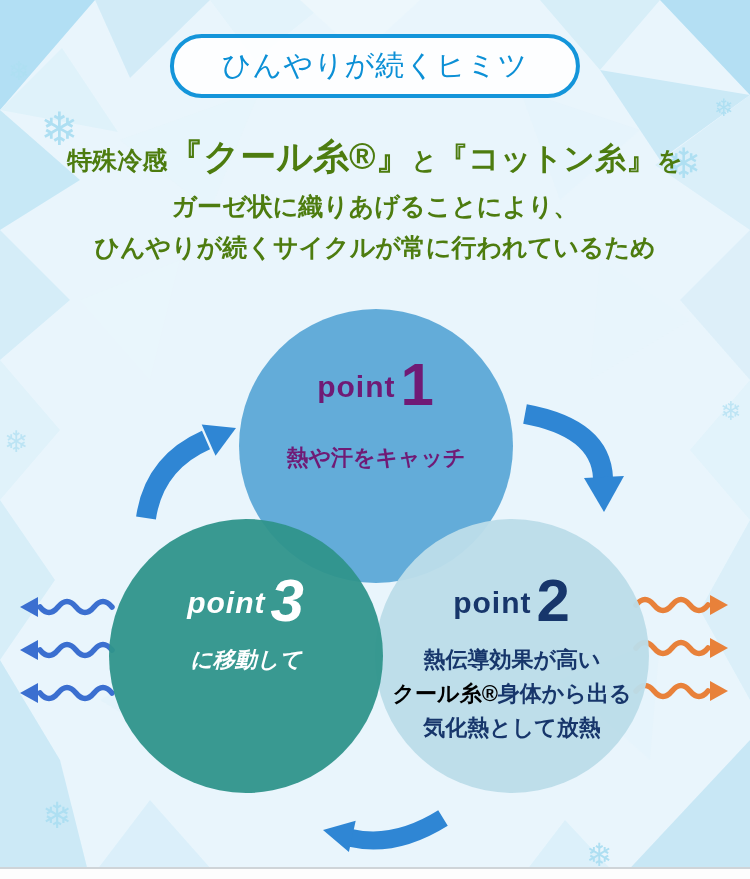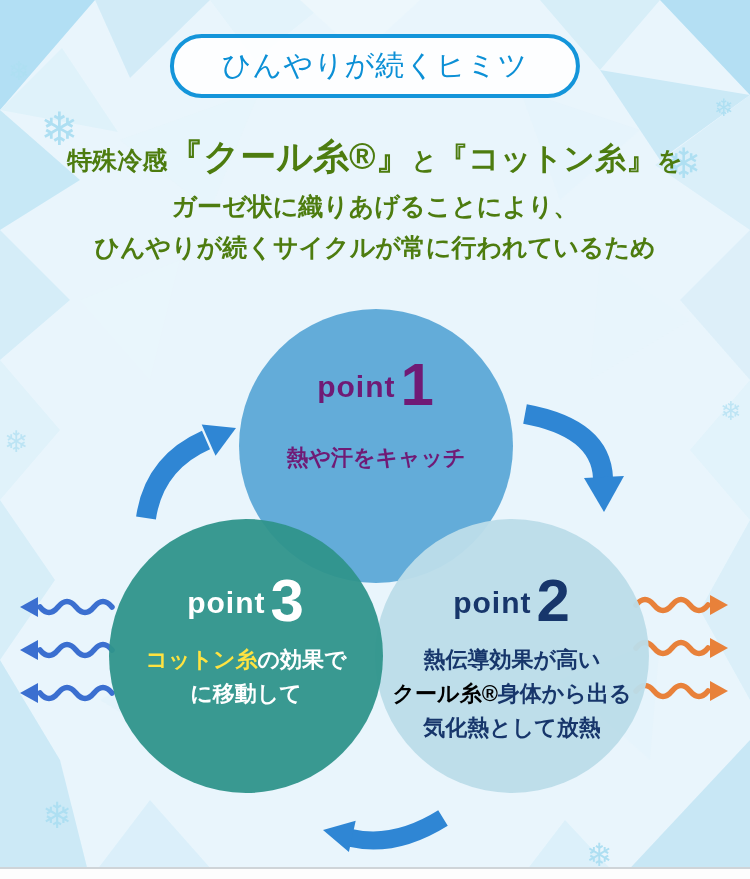--- a/index.html
+++ b/index.html
@@ -24,21 +24,21 @@
   }
   .intro .big1{font-size:36px;}
   .intro .big2{font-size:31px;}
 
   .circle{
     position:absolute;width:274px;height:274px;border-radius:50%;
     text-align:center;box-sizing:border-box;z-index:4;
   }
   .c1{left:239px;top:309px;background:rgba(88,166,214,0.93);color:#701a75;padding-top:46px;z-index:3;}
   .c2{left:375px;top:519px;background:rgba(187,221,233,0.96);color:#17366b;padding-top:52px;z-index:4;text-align:center;}
-  .c3{left:109px;top:519px;background:rgba(47,147,139,0.95);color:#ffffff;padding-top:52px;z-index:5;}
+  .c3{left:109px;top:519px;background:rgba(47,147,139,0.95);color:#ffffff;padding-top:52px;z-index:5;font-style:italic;}
 
   .point-label{font-size:30px;font-weight:bold;letter-spacing:1px;line-height:1;}
   .point-label .num{font-size:60px;font-weight:bold;margin-left:5px;vertical-align:-8px;}
   .point-body{font-size:22px;font-weight:bold;line-height:1.55;}
   .c1 .point-body{margin-top:26px;}
   .c2 .point-body,.c3 .point-body{margin-top:12px;}
   .hl-red{color:#000000;}
   .hl-yellow{color:#ffe340;}
 
   .arrow-svg{position:absolute;z-index:2;}
@@ -176,20 +176,19 @@
       <div><span class="hl-red">クール糸®</span><span>身体から出る</span></div>
       <div>気化熱として放熱</div>
     </div>
   </div>
 
   <div class="circle c3">
     <div class="point-label">
       <span>point</span><span class="num">3</span>
     </div>
     <div class="point-body">
-      <div><span class="hl-yellow">コットン糸</span><span>の効果で</span></div>
       <div>に移動して</div>
     </div>
   </div>
 
   <div class="bottom-strip"></div>
 
 </div>
 
 </body></html>

